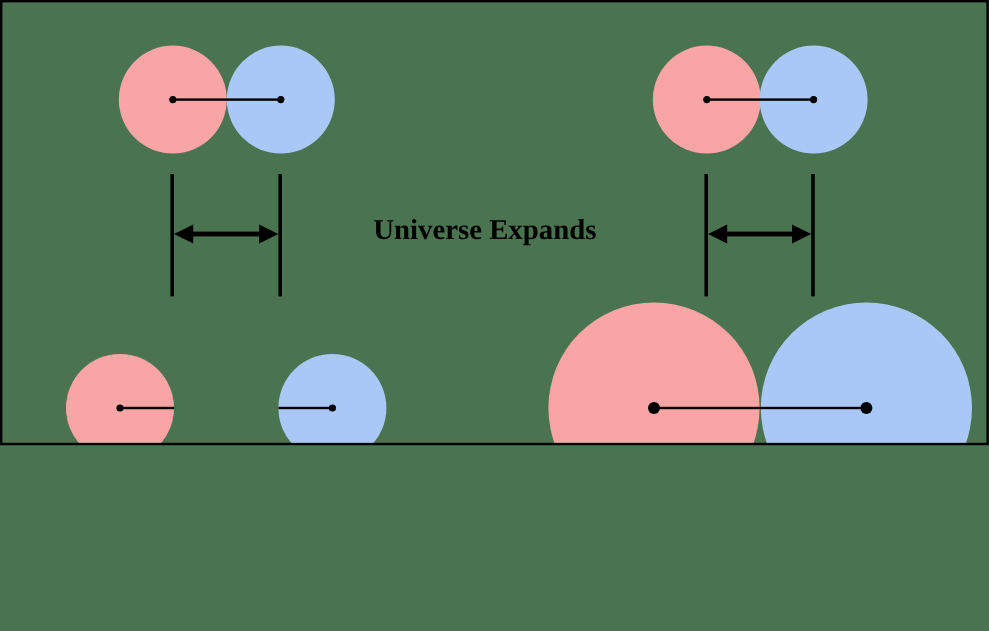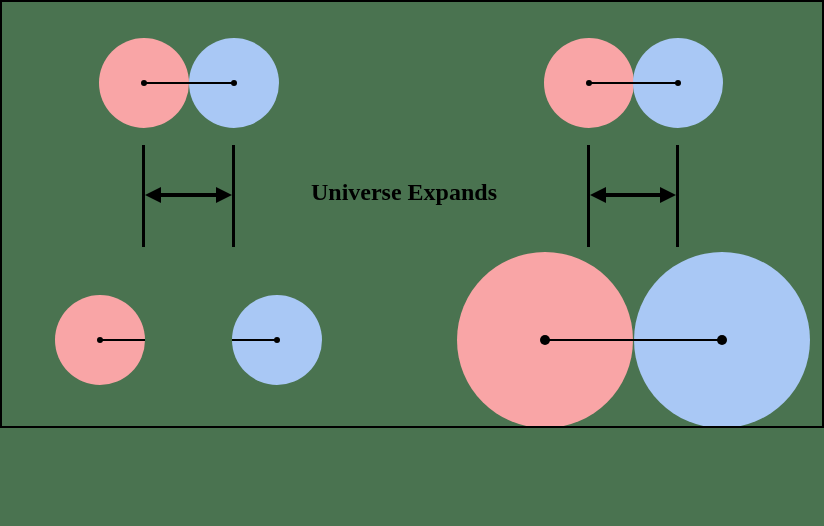--- a/index.html
+++ b/index.html
@@ -9,21 +9,21 @@
     --ink:#000000;
   }
   html,body{margin:0;padding:0;}
   body{
     width:824px;height:526px;
     font-family:"Liberation Serif","DejaVu Serif",serif;
     background:var(--background);
   }
   .stage{
     position:relative;
-    width:824px;height:428px;
+    width:824px;height:371px;
     background:var(--background);
     border:2px solid var(--ink);
     box-sizing:border-box;
     overflow:hidden;
   }
   .group{position:static;}
   .circle{position:absolute;border-radius:50%;}
   .pink{background:var(--pink);}
   .blue{background:var(--blue);}
   .hline{position:absolute;height:2px;background:var(--ink);}

